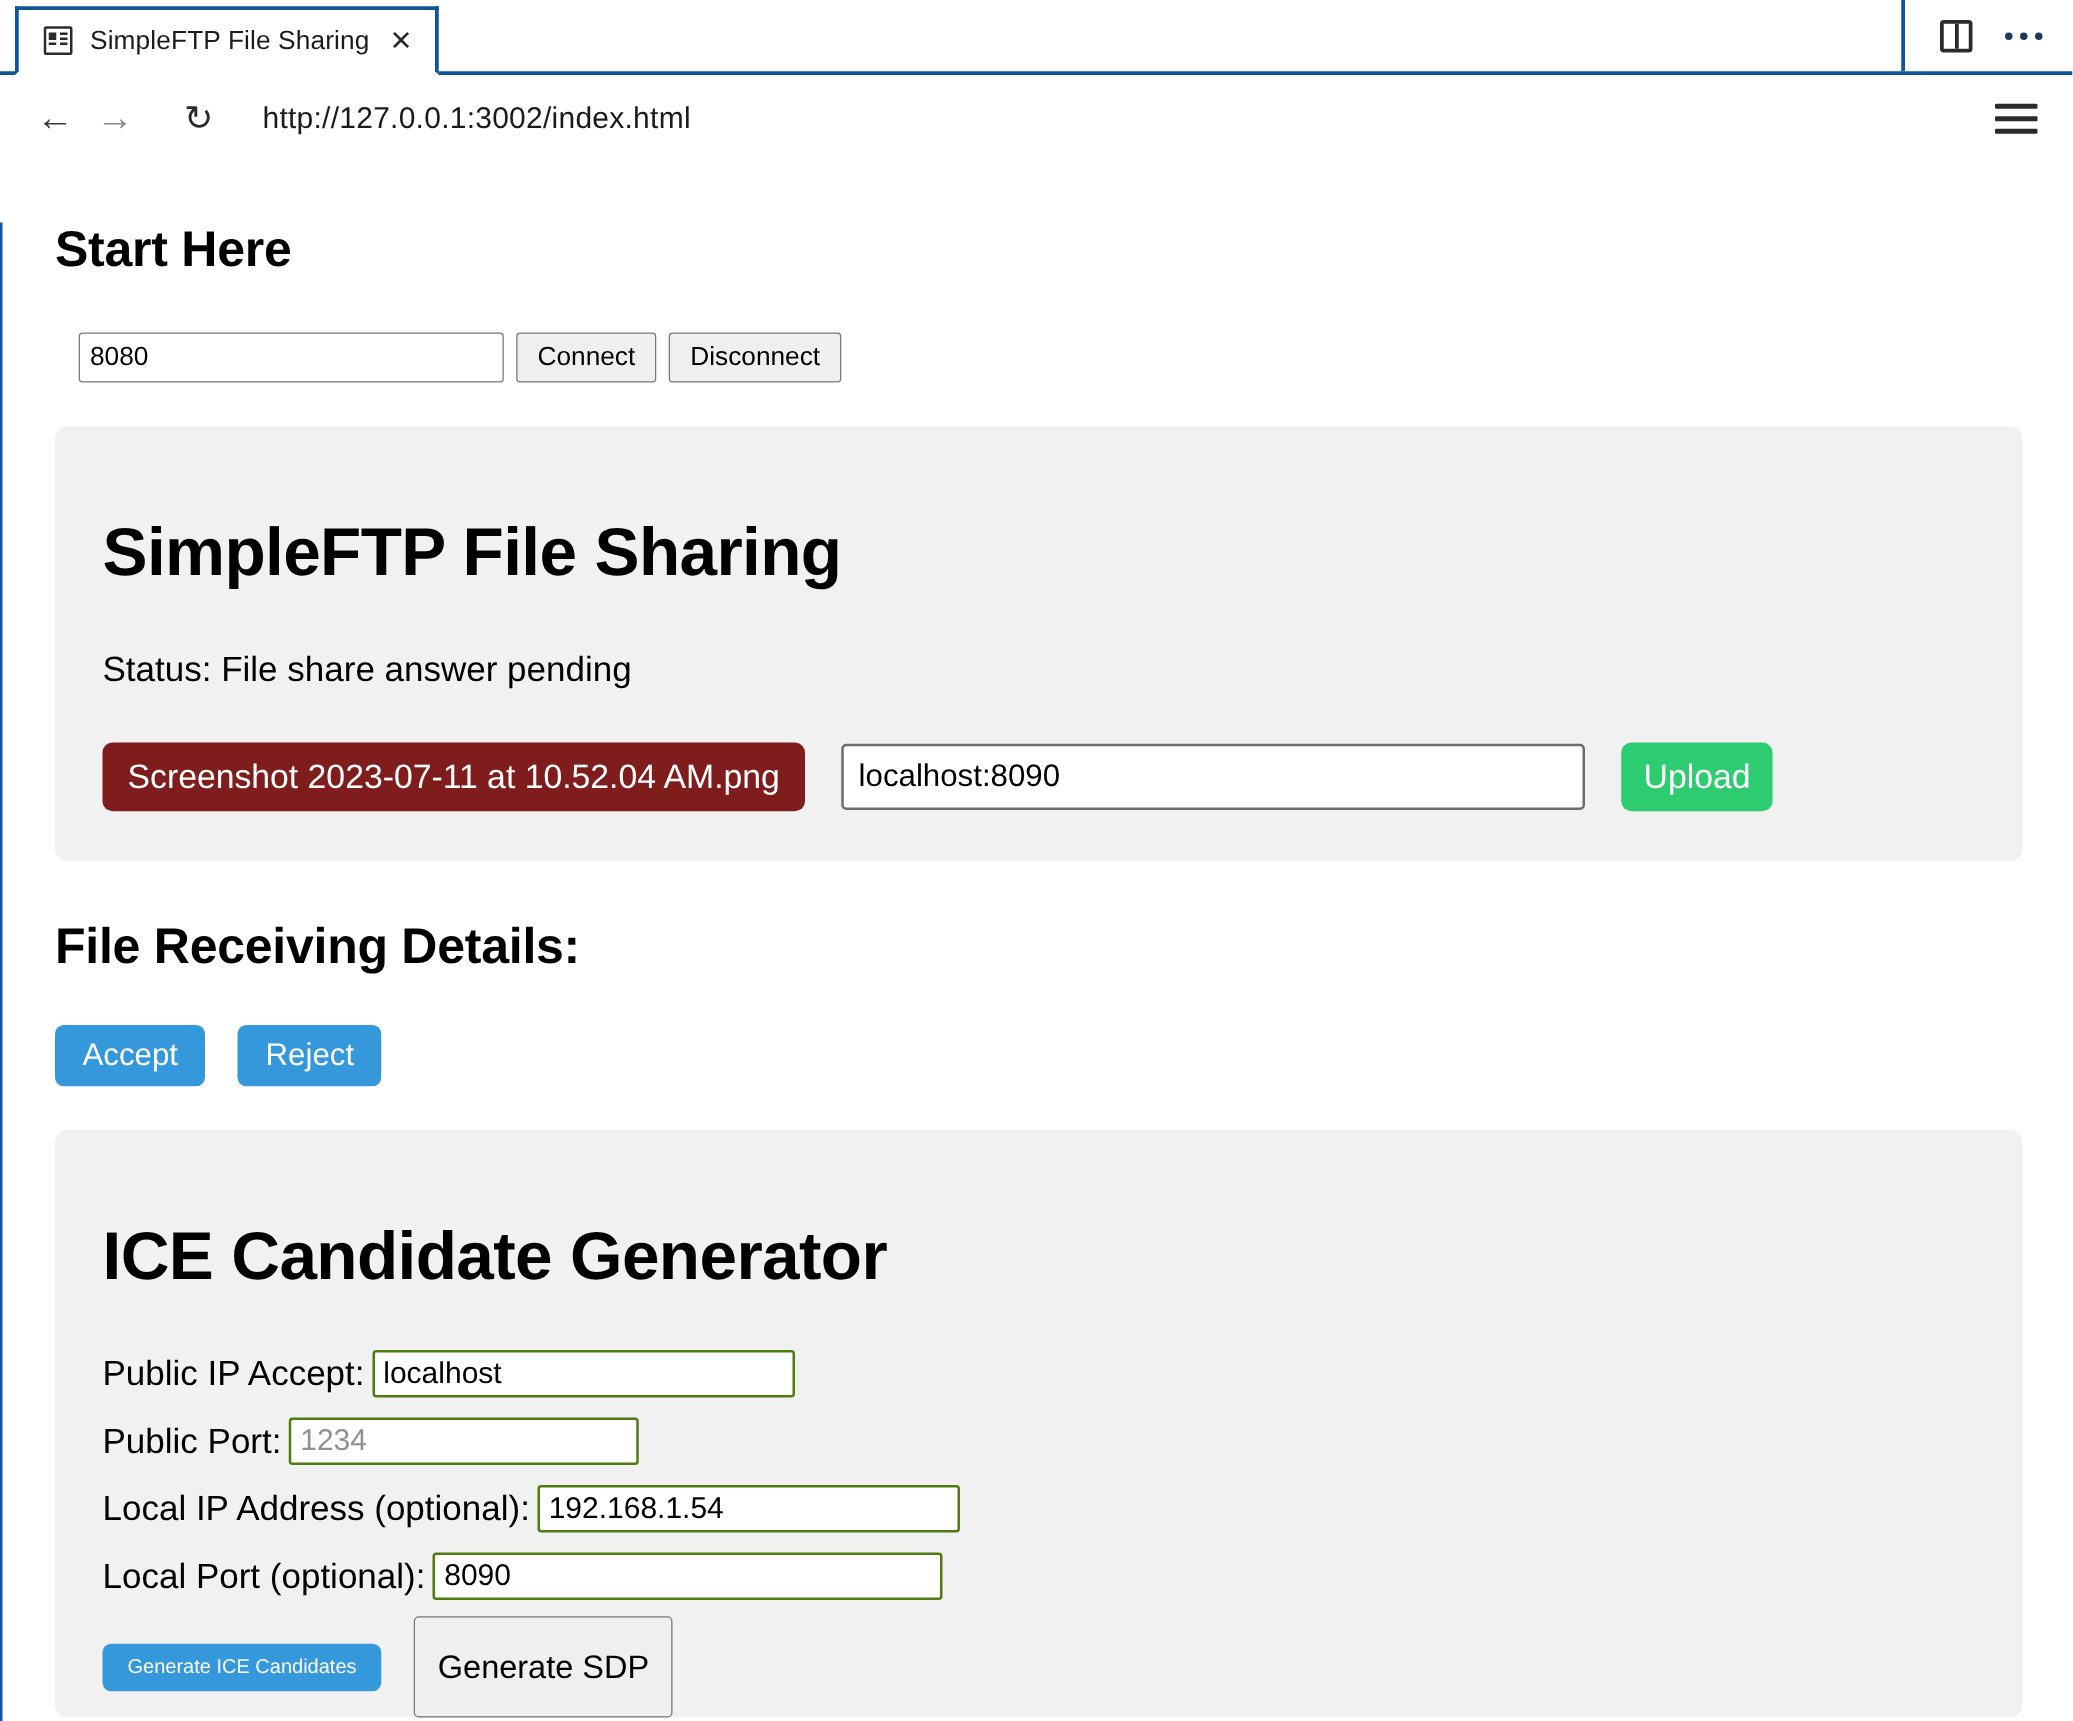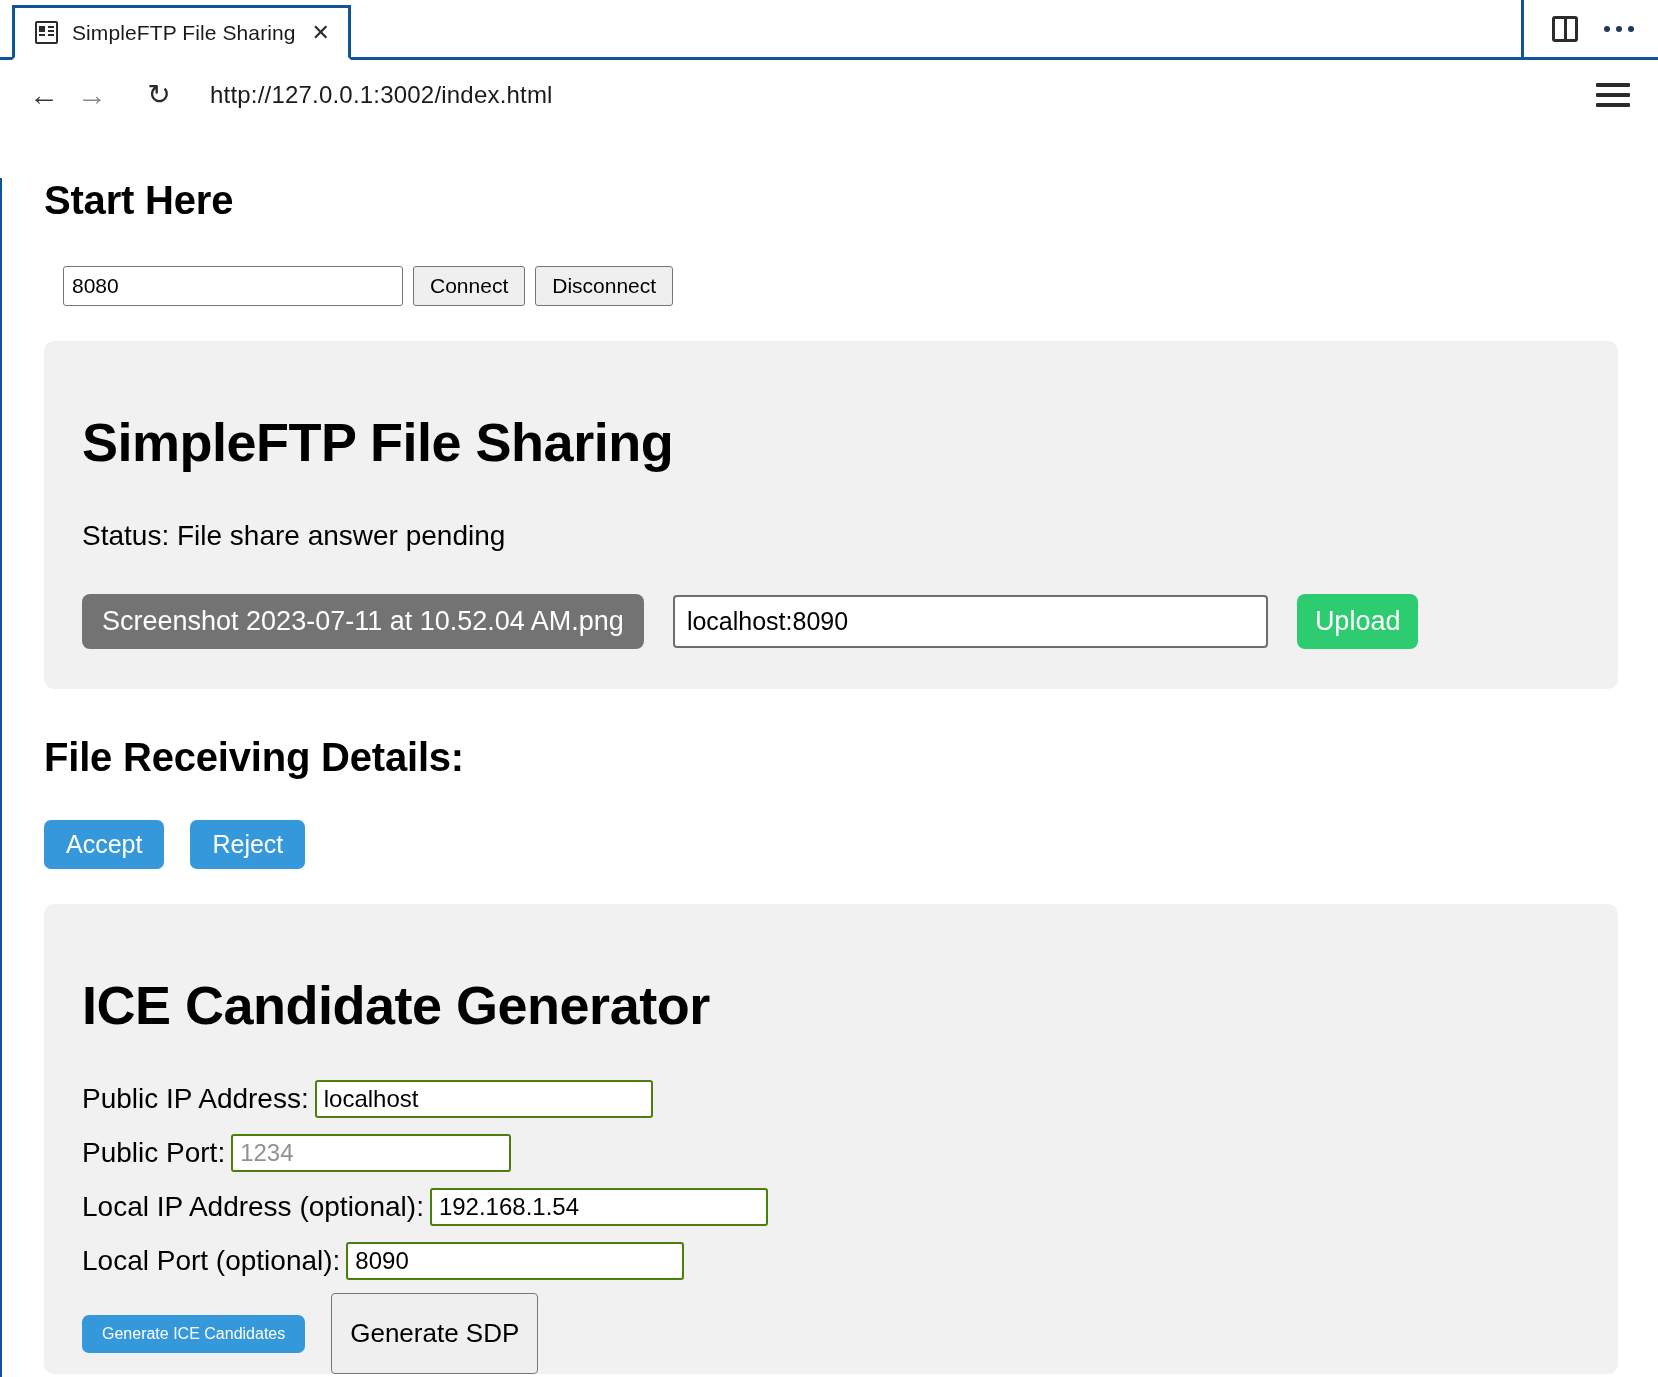--- a/index.html
+++ b/index.html
@@ -211,21 +211,21 @@
     color: #000;
   }
 
   .share-row {
     display: flex;
     align-items: center;
     gap: 29px;
     margin-top: 42px;
   }
   .file-chip {
-    background: #737373;
+    background: #7f1d1d;
     color: #ffffff;
     font-size: 27px;
     border: none;
     border-radius: 8px;
     padding: 12px 20px;
     font-family: "Liberation Sans", sans-serif;
     cursor: pointer;
     white-space: nowrap;
   }
   .upload-input {
@@ -290,21 +290,21 @@
     padding: 1px 7px;
     border: 2px solid #4d7c0f;
     border-radius: 3px;
     background: #fff;
     color: #000;
   }
   .text-input::placeholder { color: #919191; }
   .w-ip { width: 338px; }
   .w-port { width: 280px; }
   .w-localip { width: 338px; }
-  .w-localport { width: 338px; }
+  .w-localport { width: 408px; }
 
   .gen-row {
     display: flex;
     align-items: center;
     gap: 26px;
     margin-top: 13px;
   }
   .gen-blue-btn {
     background: #3498db;
     color: #ffffff;
@@ -387,21 +387,21 @@
     <div class="decision-row">
       <button class="blue-btn">Accept</button>
       <button class="blue-btn">Reject</button>
     </div>
 
     <div class="card ice-card">
       <h2 class="card-title">ICE Candidate Generator</h2>
 
       <div style="margin-top:44px;">
         <div class="form-row">
-          <span class="form-label">Public IP Address:</span>
+          <span class="form-label">Public IP Accept:</span>
           <input class="text-input w-ip" type="text" value="localhost" style="">
         </div>
         <div class="form-row">
           <span class="form-label">Public Port:</span>
           <input class="text-input w-port" type="text" placeholder="1234" style="">
         </div>
         <div class="form-row">
           <span class="form-label">Local IP Address (optional):</span>
           <input class="text-input w-localip" type="text" value="192.168.1.54" style="">
         </div>

